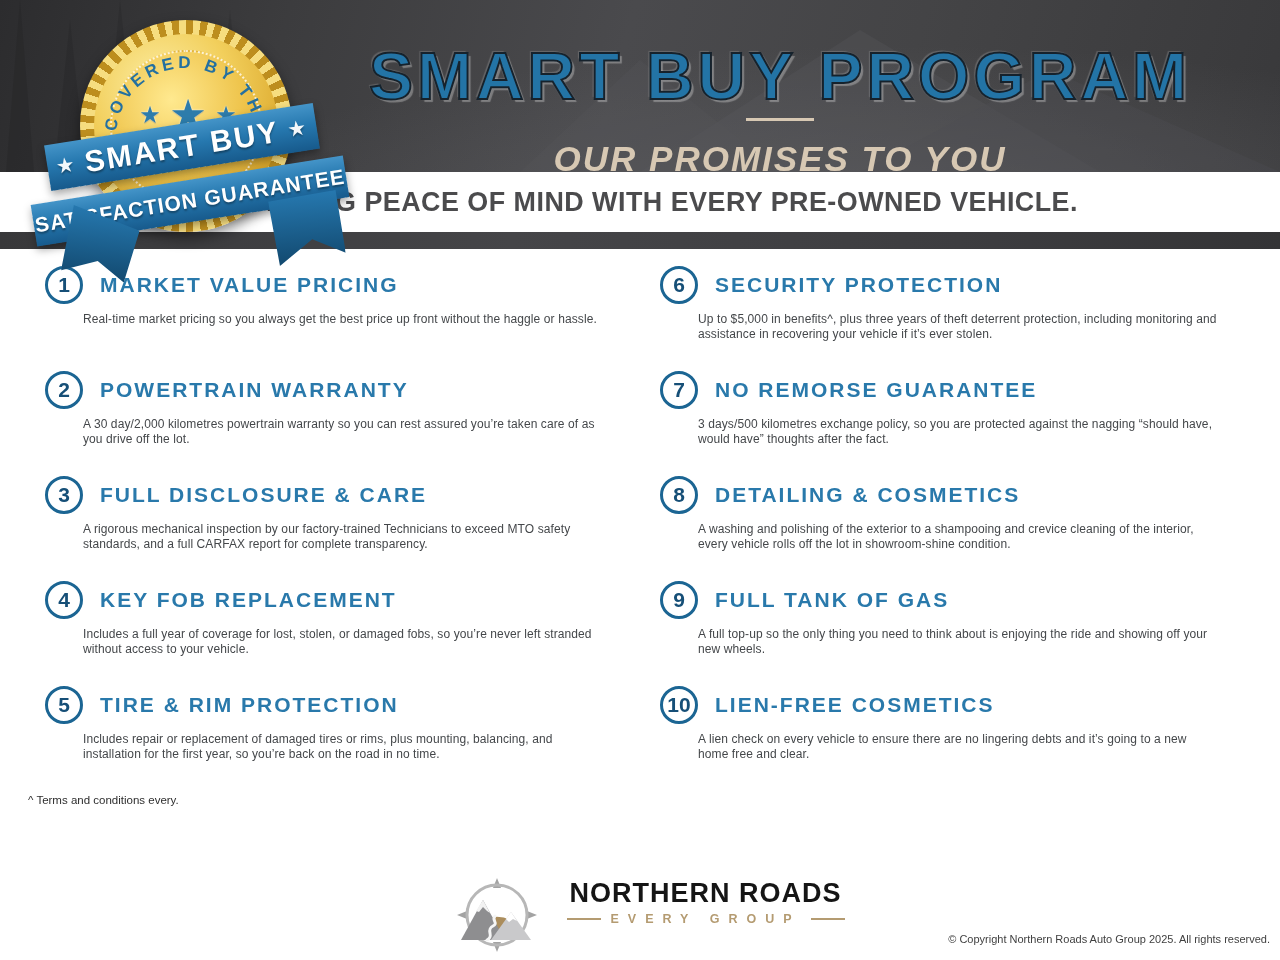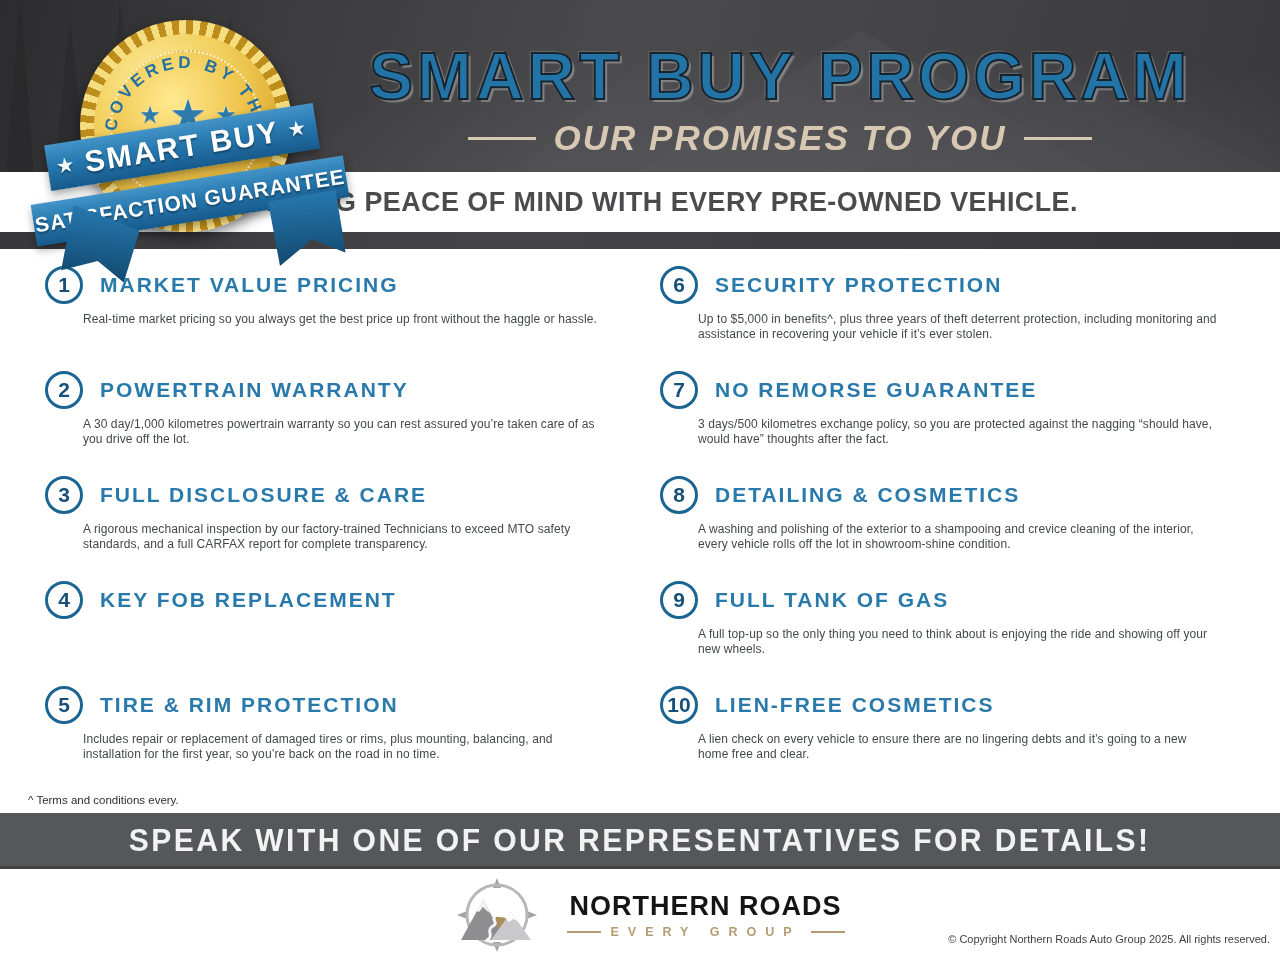--- a/index.html
+++ b/index.html
@@ -16,21 +16,21 @@
   .hero-backdrop { position:absolute; top:0; left:0; width:100%; height:100%; opacity:.55; }
   .hero-title {
     position:absolute; left:305px; right:25px; top:38px; text-align:center;
     font-size:66px; font-weight:bold; letter-spacing:4px; color:#2374a6;
     -webkit-text-stroke:2px #16222c;
     text-shadow:0 0 2px rgba(255,255,255,.55), 3px 3px 1px rgba(230,230,230,.35), -2px -2px 1px rgba(220,220,220,.2);
     font-stretch:expanded; white-space:nowrap;
   }
   .hero-subtitle-row {
     position:absolute; left:305px; right:25px; top:118px;
-    display:flex; align-items:center; justify-content:center; gap:18px;
+    display:flex; align-items:center; justify-content:center; gap:18px;flex-direction:column;
   }
   .sub-dash { width:68px; height:3px; background:#d7c8b3; }
   .hero-subtitle {
     font-size:35px; font-style:italic; font-weight:bold; color:#d7c8b3; letter-spacing:2px; white-space:nowrap;
   }
 
   
   .tagline-strip {
     position:absolute; top:172px; left:0; width:1280px; height:60px; background:#ffffff;
     display:flex; align-items:center; justify-content:center;
@@ -103,21 +103,21 @@
   .cta-bar {
     position:absolute; top:813px; left:0; width:1280px; height:56px; background:#56575a;
     display:flex; align-items:center; justify-content:center;
     box-shadow:inset 0 -3px 0 rgba(0,0,0,.25);
   }
   .cta-text { color:#f2f2f2; font-size:31px; font-weight:bold; letter-spacing:2.5px; transform:scaleX(.97); white-space:nowrap; }
 
   
   .footer-logo {
     position:absolute; top:878px; left:0; width:1280px;
-    display:flex; align-items:center; justify-content:center; gap:16px;padding-left:7px;
+    display:flex; justify-content:center; gap:16px;padding-left:7px;
   }
   .brand-text { display:flex; flex-direction:column; align-items:center; gap:3px; }
   .brand-name { font-size:27px; font-weight:bold; letter-spacing:1px; color:#151515; white-space:nowrap; }
   .brand-sub-row { display:flex; align-items:center; gap:10px; width:100%; justify-content:center; }
   .brand-dash { width:34px; height:2px; background:#b49b71; }
   .brand-sub { font-size:12.5px; font-weight:bold; letter-spacing:9px; color:#b49b71; white-space:nowrap; }
   .copyright { position:absolute; right:10px; top:933px; font-size:11px; color:#3f3f3f; }
 </style>
 </head>
 <body>
@@ -182,34 +182,35 @@
       <div class="num-circle">1</div>
       <div class="item-title">MARKET VALUE PRICING</div>
     </div>
     <div class="item-desc">Real-time market pricing so you always get the best price up front without the haggle or hassle.</div>
   </div>
   <div class="item col-left row-2">
     <div class="item-head">
       <div class="num-circle">2</div>
       <div class="item-title">POWERTRAIN WARRANTY</div>
     </div>
-    <div class="item-desc">A 30 day/1,000 kilometres powertrain warranty so you can rest assured you’re taken care of as you drive off the lot.</div>
+    <div class="item-desc">A 30 day/2,000 kilometres powertrain warranty so you can rest assured you’re taken care of as you drive off the lot.</div>
   </div>
   <div class="item col-left row-3">
     <div class="item-head">
       <div class="num-circle">3</div>
       <div class="item-title">FULL DISCLOSURE &amp; CARE</div>
     </div>
     <div class="item-desc">A rigorous mechanical inspection by our factory-trained Technicians to exceed MTO safety standards, and a full CARFAX report for complete transparency.</div>
   </div>
   <div class="item col-left row-4">
     <div class="item-head">
       <div class="num-circle">4</div>
       <div class="item-title">KEY FOB REPLACEMENT</div>
     </div>
+    <div class="item-desc">Includes a full year of coverage for lost, stolen, or damaged fobs, so you’re never left stranded without access to your vehicle.</div>
   </div>
   <div class="item col-left row-5">
     <div class="item-head">
       <div class="num-circle">5</div>
       <div class="item-title">TIRE &amp; RIM PROTECTION</div>
     </div>
     <div class="item-desc">Includes repair or replacement of damaged tires or rims, plus mounting, balancing, and installation for the first year, so you’re back on the road in no time.</div>
   </div>
 
   <div class="item col-right row-1">
@@ -243,23 +244,20 @@
   <div class="item col-right row-5">
     <div class="item-head">
       <div class="num-circle">10</div>
       <div class="item-title">LIEN-FREE COSMETICS</div>
     </div>
     <div class="item-desc">A lien check on every vehicle to ensure there are no lingering debts and it’s going to a new home free and clear.</div>
   </div>
 
   <div class="footnote">^ Terms and conditions every.</div>
 
-  <div class="cta-bar">
-    <div class="cta-text">SPEAK WITH ONE OF OUR REPRESENTATIVES FOR DETAILS!</div>
-  </div>
 
   <div class="footer-logo">
     <svg width="108" height="74" viewBox="0 0 108 74">
       <g opacity=".9">
         <polygon points="54,0 58,10 50,10" fill="#9a9a9a"></polygon>
         <polygon points="54,74 58,64 50,64" fill="#9a9a9a"></polygon>
         <polygon points="14,37 24,33 24,41" fill="#9a9a9a"></polygon>
         <polygon points="94,37 84,33 84,41" fill="#9a9a9a"></polygon>
         <circle cx="54" cy="37" r="30" fill="none" stroke="#b0b0b0" stroke-width="3"></circle>
       </g>

